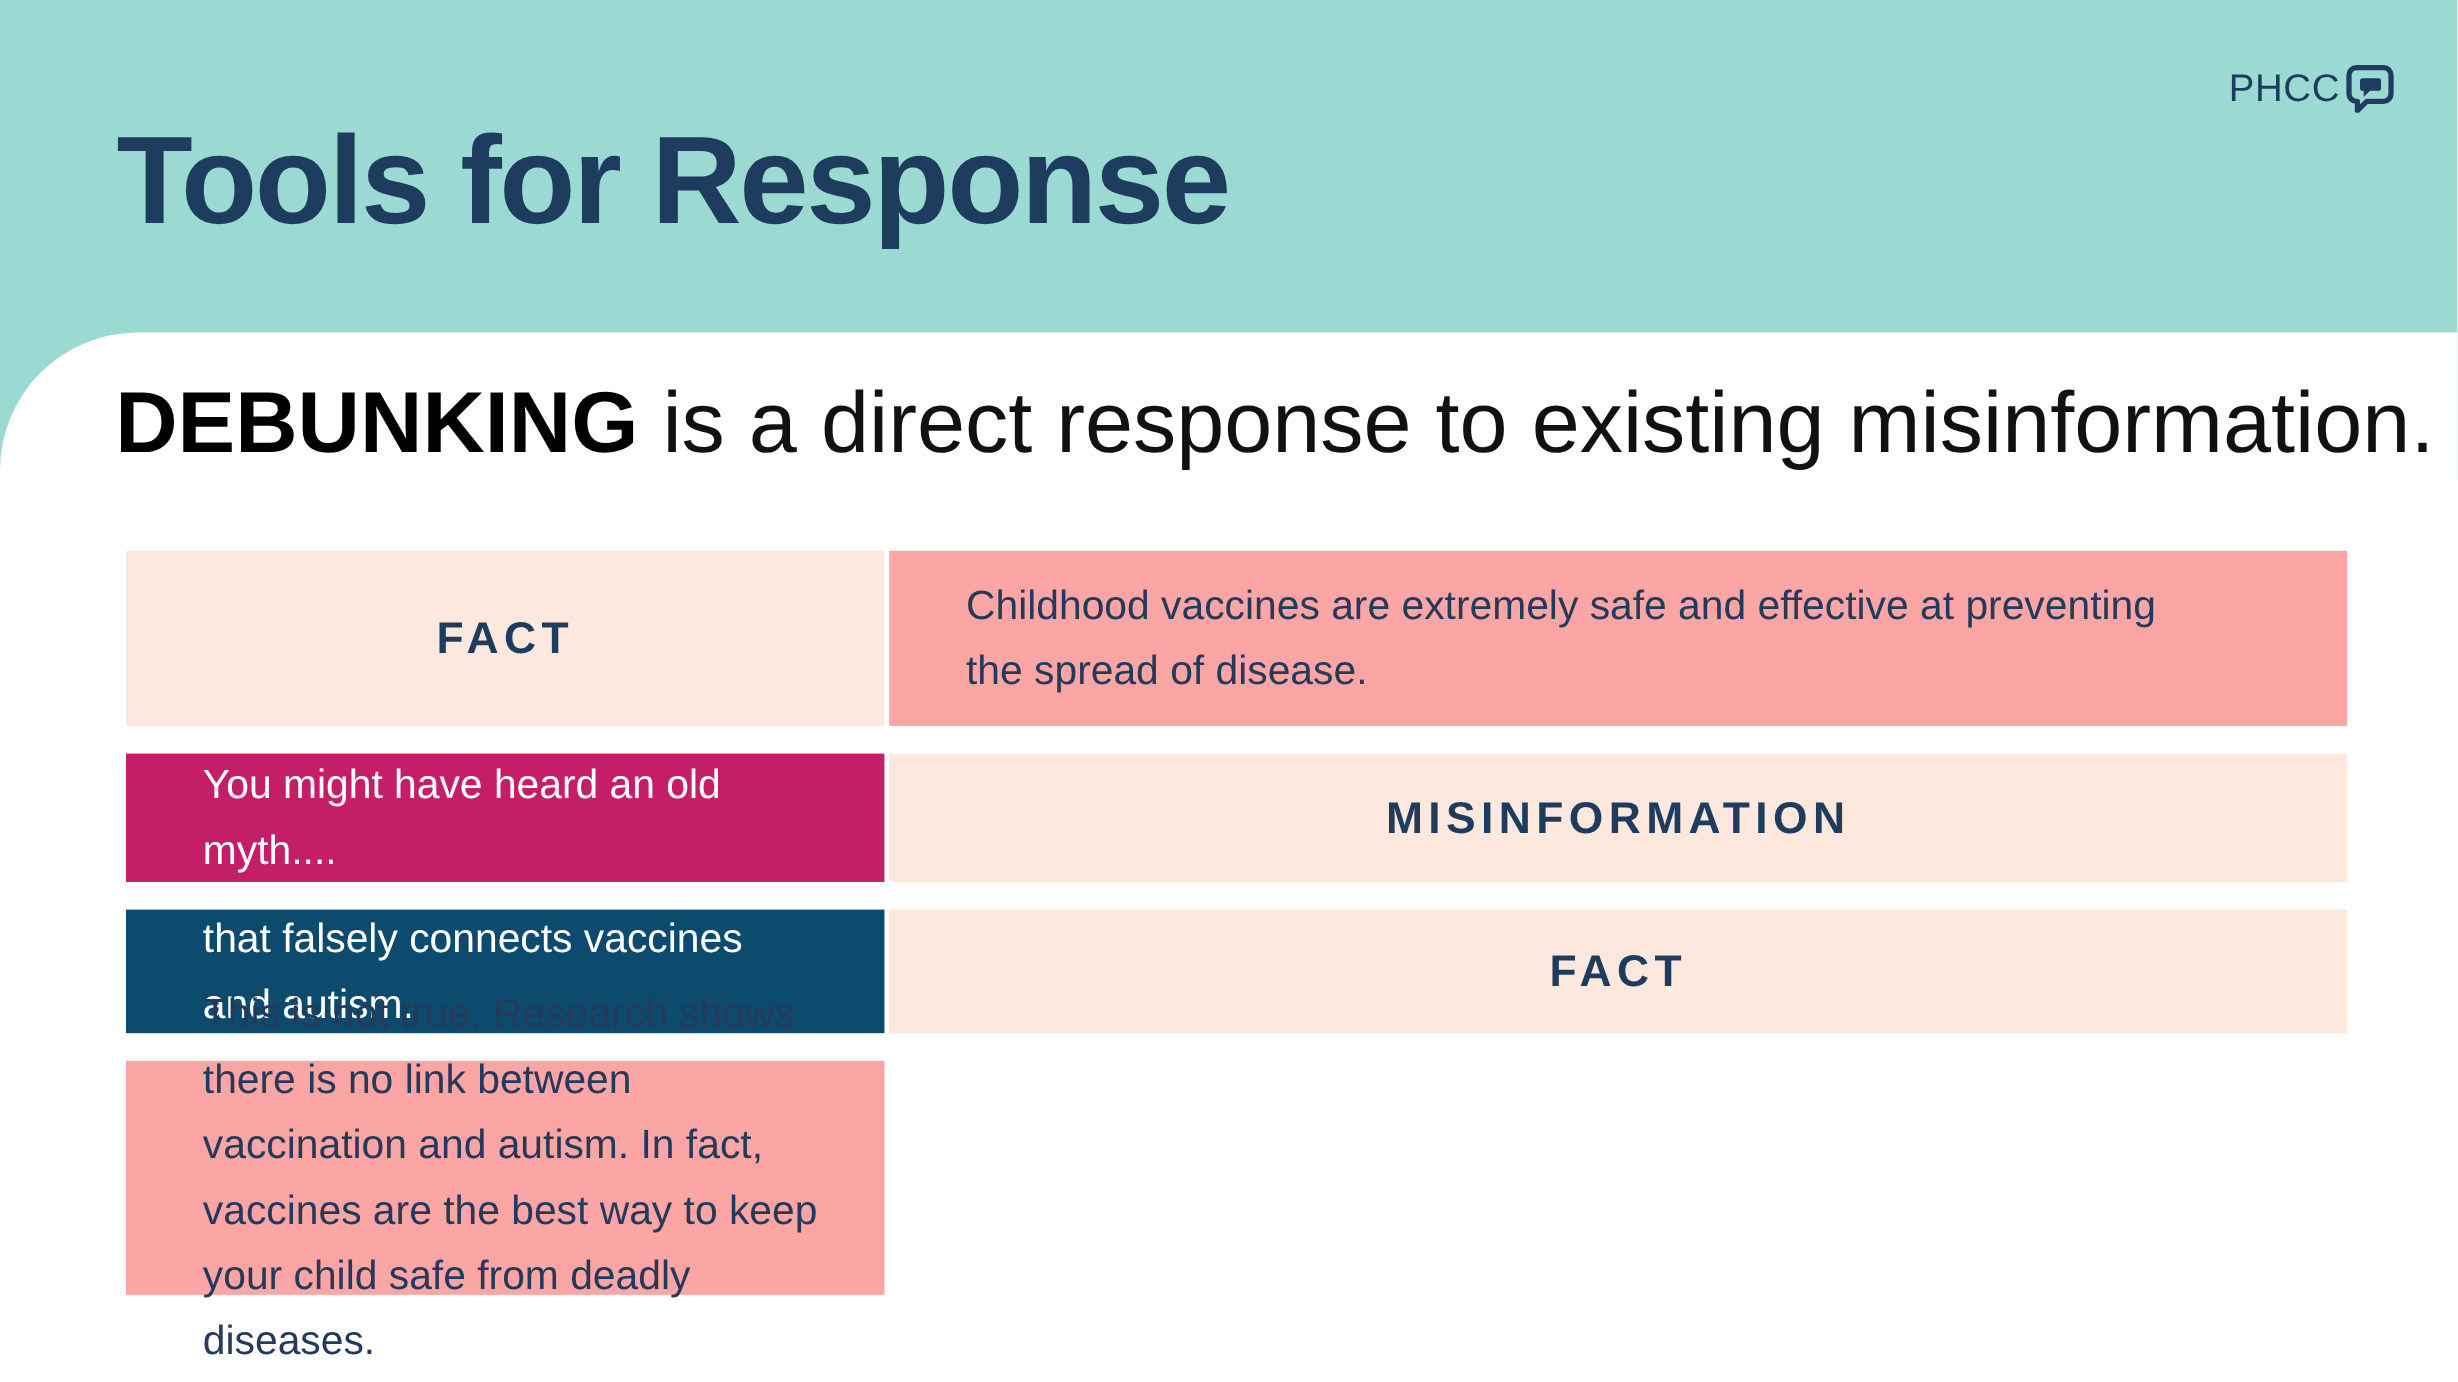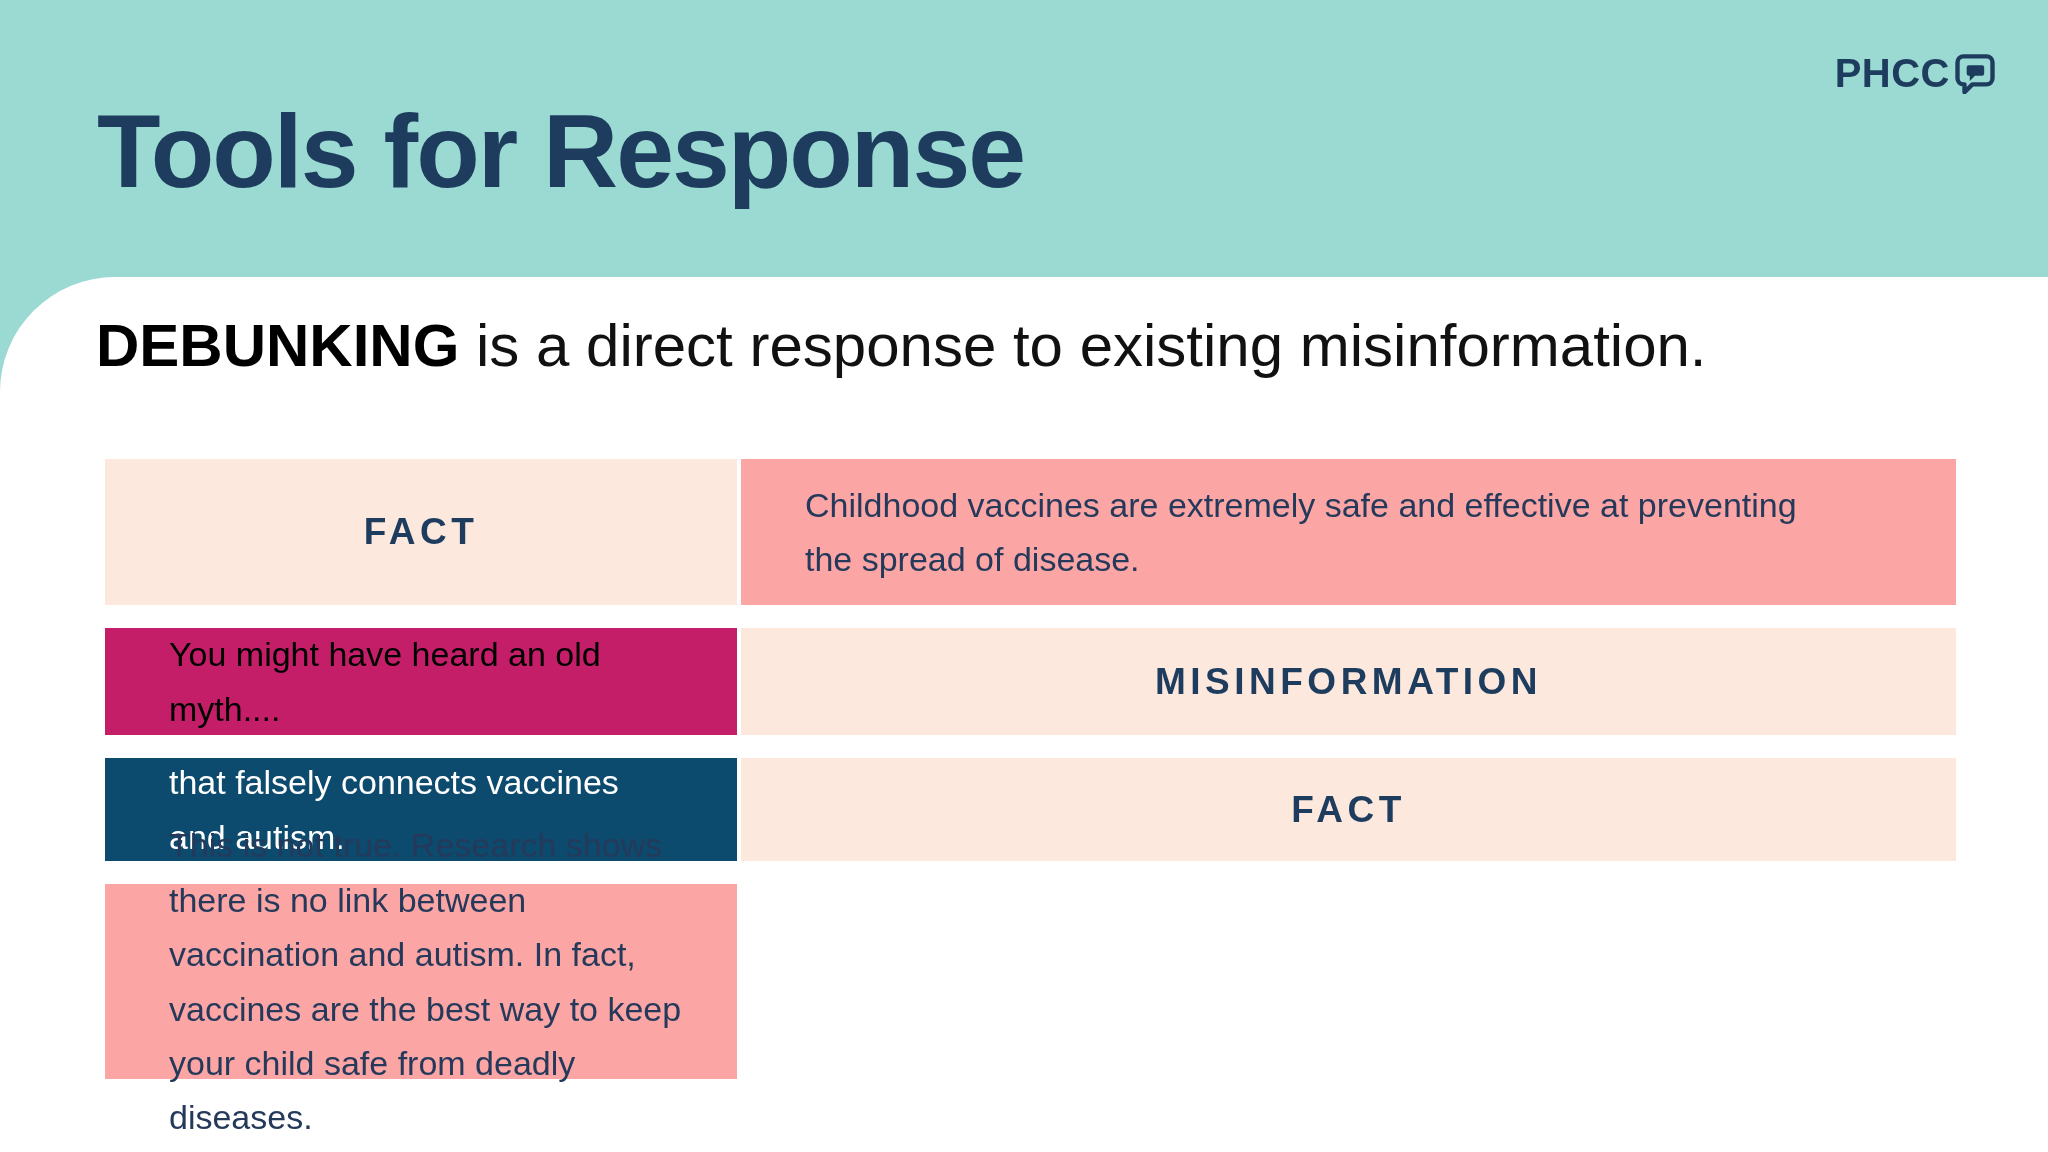--- a/index.html
+++ b/index.html
@@ -20,26 +20,26 @@
     position:absolute;left:96px;top:96px;margin:1px;
     font-size:104px;font-weight:700;letter-spacing:-2px;
     color:#1d3c5e;line-height:1.05;
   }
   .logo{
     position:absolute;top:54px;right:52px;
     display:flex;align-items:flex-start;gap:4px;
     color:#1d3c5e;
   }
   .logo-text{
-    font-size:40px;font-weight:700;letter-spacing:0.5px;line-height:38px;text-align:right;
+    font-size:32px;font-weight:400;letter-spacing:0.5px;line-height:38px;text-align:right;
   }
   .logo-icon{display:block;margin-top:-2px;}
   .intro{
     position:absolute;left:96px;top:310px;margin:0;
-    font-size:60px;color:#111111;line-height:1.2;white-space:nowrap;
+    font-size:72px;color:#111111;line-height:1.2;white-space:nowrap;
   }
   .intro b{font-weight:700;color:#000000;}
   .debunk-table{
     position:absolute;left:105px;top:459px;width:1851px;
     display:grid;
     grid-template-columns:632px 1215px;
     grid-template-rows:146px 107px 103px 195px;
     gap:23px 4px;
   }
   .label-cell{
@@ -48,21 +48,21 @@
     font-size:37px;font-weight:600;letter-spacing:4.5px;
     text-align:center;
   }
   .content-cell{
     display:flex;align-items:center;
     padding:10px 55px 10px 64px;
     font-size:34px;line-height:1.6;font-weight:500;
     white-space:pre-line;
   }
   .content-cell.fact{background:#fca5a5;color:#253a5a;}
-  .content-cell.warning{background:#c51e69;color:#000000;}
+  .content-cell.warning{background:#c51e69;color:#ffffff;}
   .content-cell.misinformation{background:#0c4a6e;color:#ffffff;}
 </style>
 </head>
 <body>
 
 <div class="teal-band"></div>
 <div class="white-panel"></div>
 
 <h1 class="slide-title">Tools for Response</h1>
 

